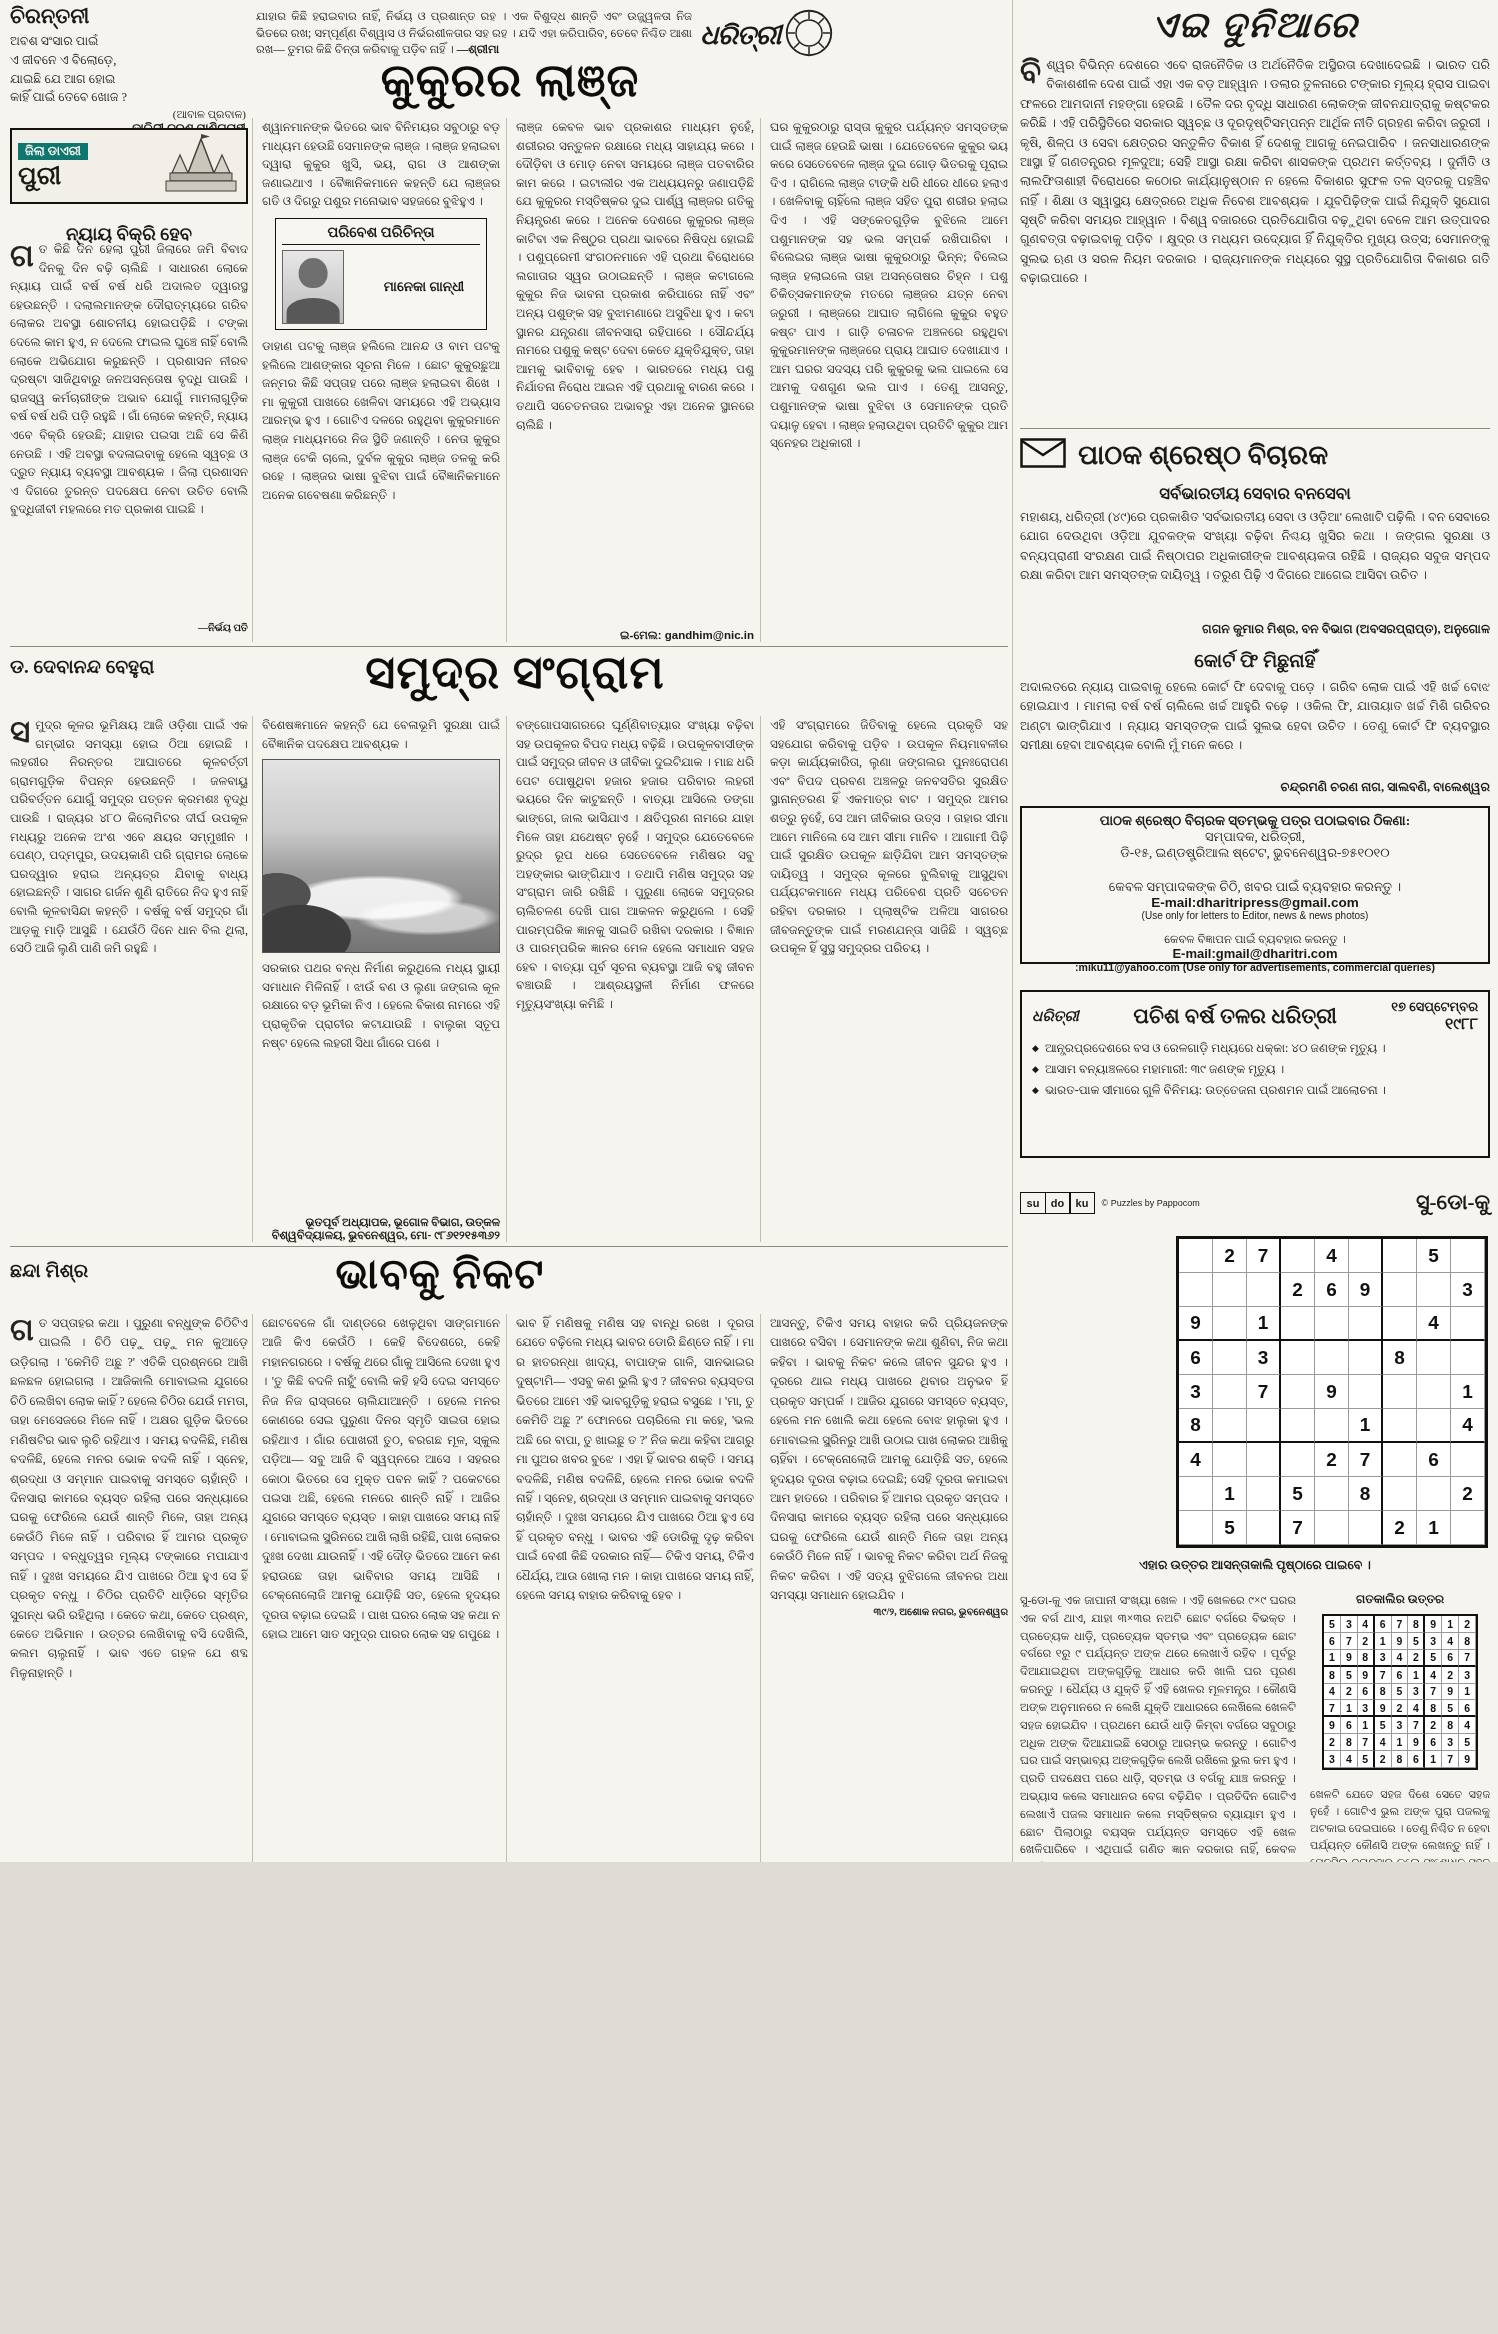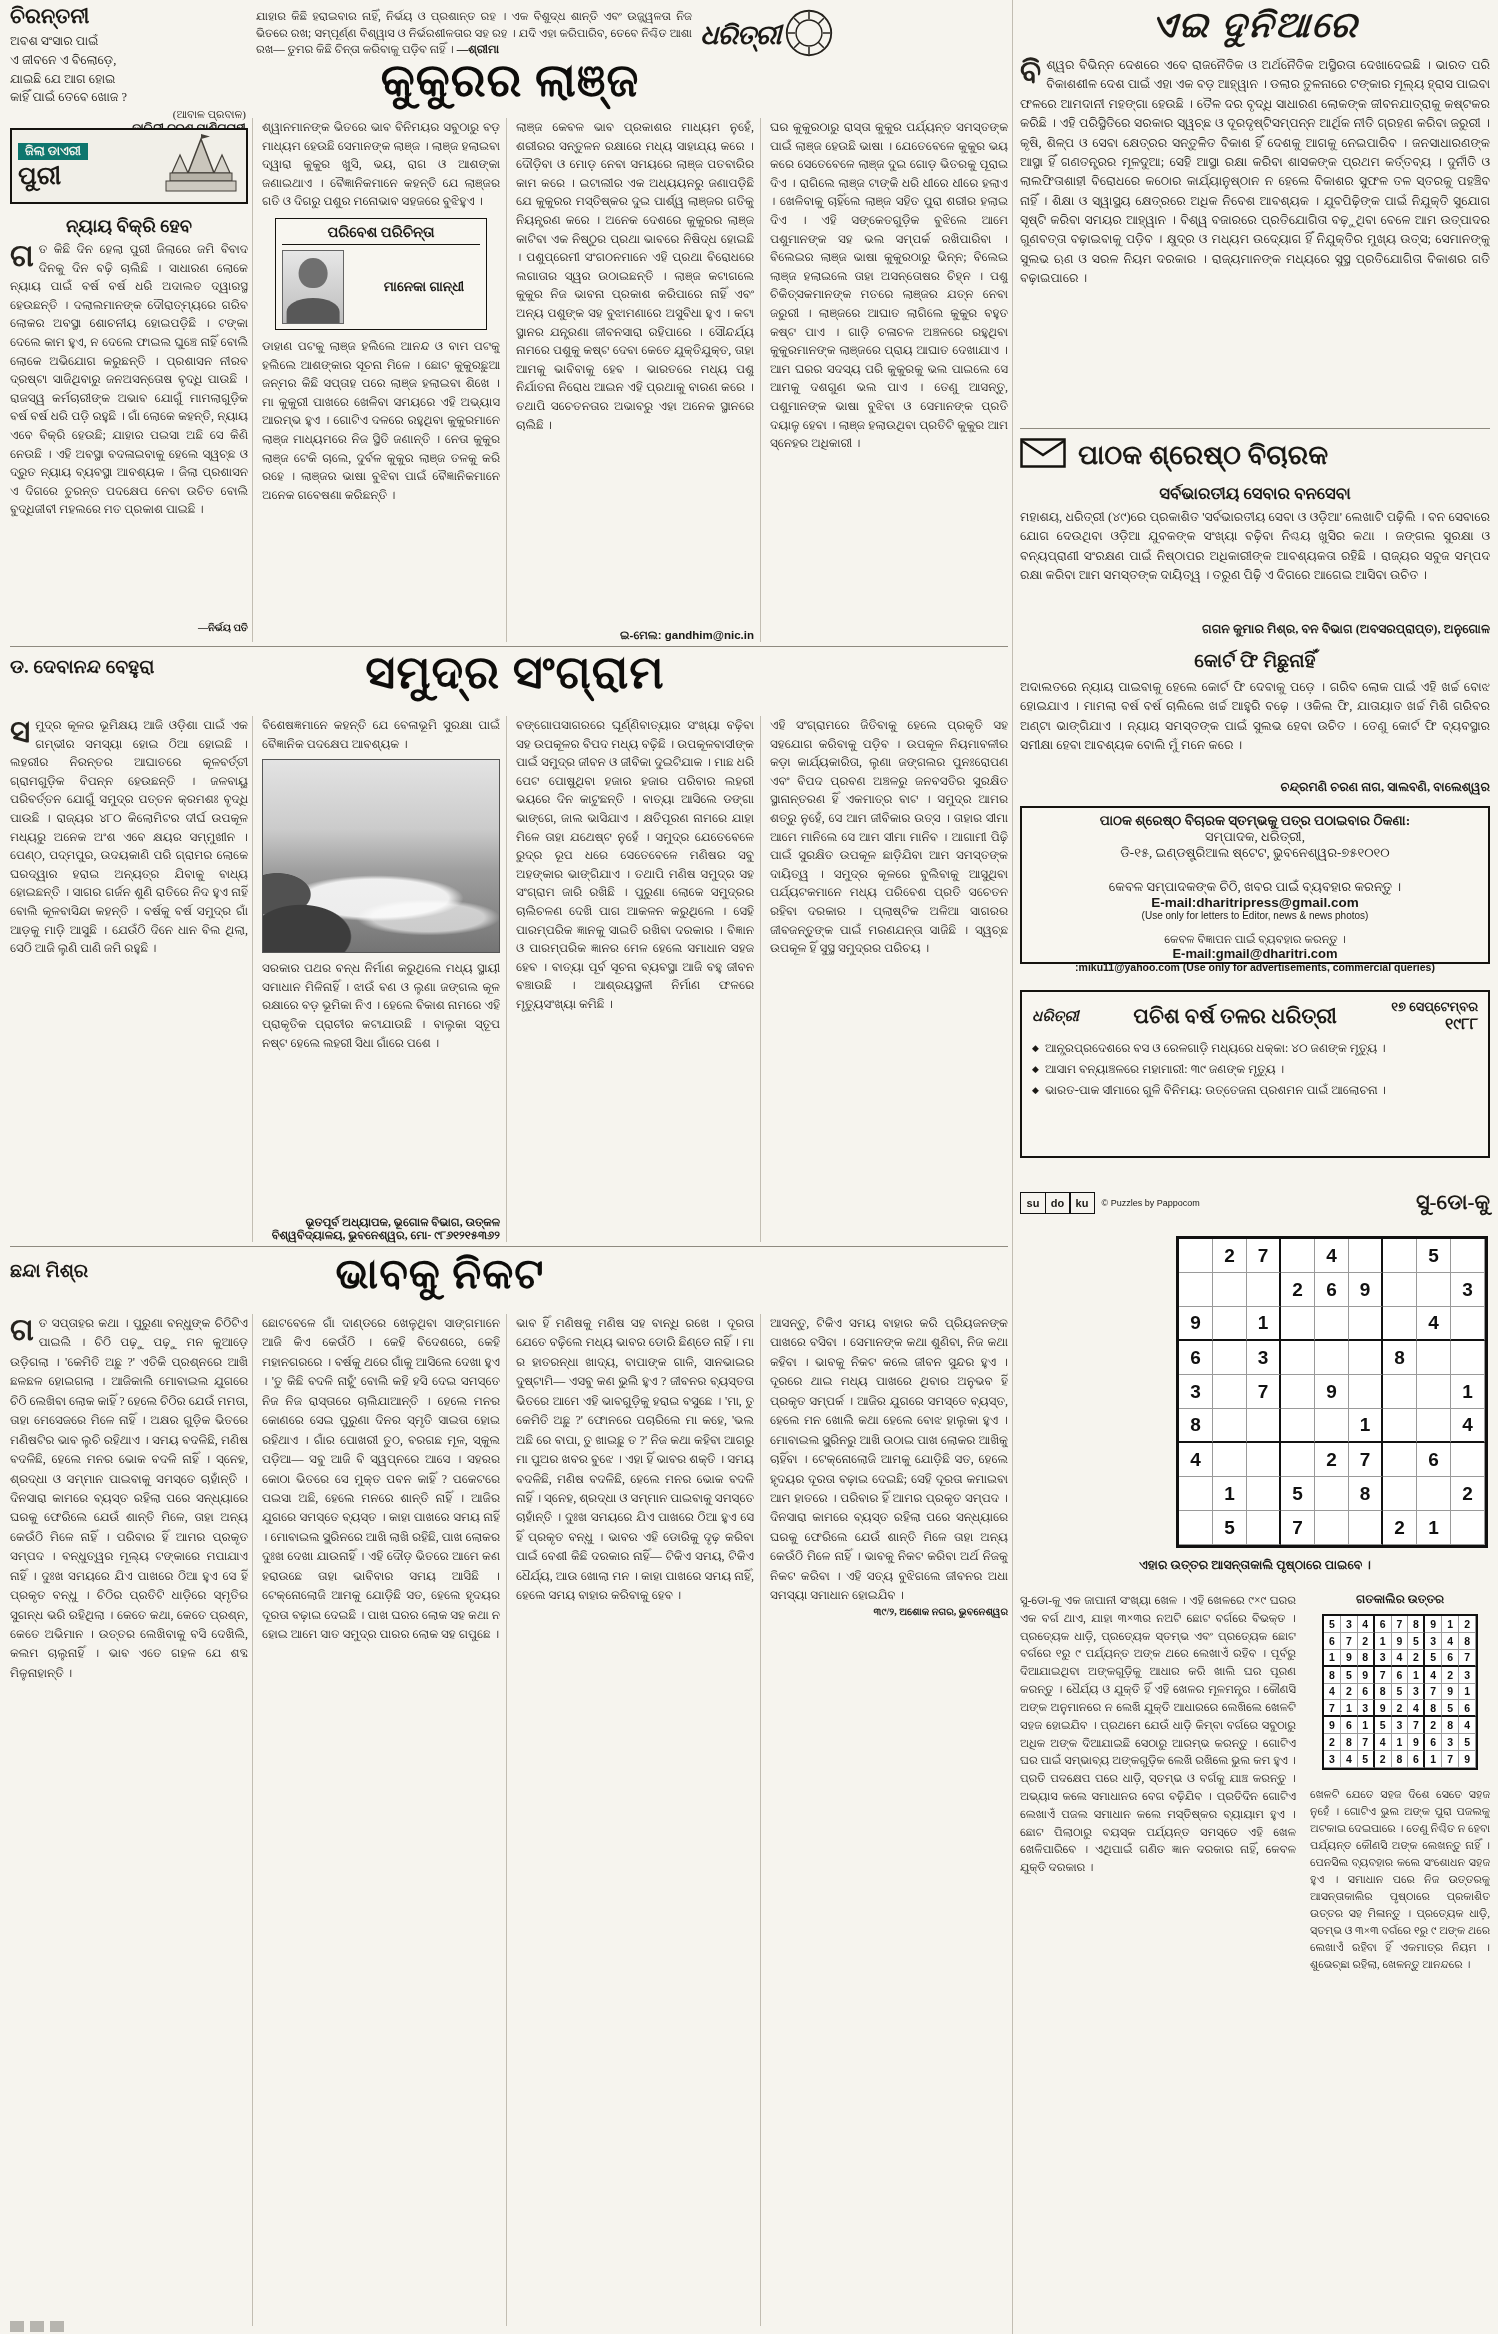--- a/index.html
+++ b/index.html
@@ -1,17 +1,17 @@
 <!DOCTYPE html>
 <html><head>
 <meta charset="utf-8">
 <style>
   *{margin:0;padding:0;box-sizing:border-box}
   body{width:1498px;background:#dfdcd5;font-family:"Liberation Serif","DejaVu Serif",serif;color:#1b1915}
-  .page{position:relative;width:1498px;height:2334px;background:#f6f4ee;overflow:hidden;margin:0 auto}
+  .page{position:relative;width:1498px;height:1862px;background:#f6f4ee;overflow:hidden;margin:0 auto}
   .abs{position:absolute}
   .ncol{font-size:12px;line-height:1.55;text-align:justify;overflow:hidden;color:#26231e}
   .drop{float:left;font-size:31px;line-height:.85;font-weight:bold;padding:3px 5px 0 0}
   .vrule{position:absolute;width:1px;background:#c2bdb2}
   .hrule{position:absolute;height:1px;background:#8f8a80}
   .headline{font-weight:bold;color:#0e0d0b;text-align:center;letter-spacing:1px}
   .byline{font-weight:bold;text-align:right;font-size:10px}
   .sans{font-family:"Liberation Sans","DejaVu Sans",sans-serif}
 
   
@@ -117,21 +117,21 @@
       <svg width="78" height="62" viewBox="0 0 78 62">
         <path d="M39 6 L26 40 H52 Z" fill="#cac6bc" stroke="#45413a" stroke-width="1.5"></path>
         <path d="M39 6 V1 l9 2.5 -9 2.5" fill="#45413a"></path>
         <path d="M18 22 L10 40 H26 Z" fill="#d6d3ca" stroke="#45413a" stroke-width="1.2"></path>
         <path d="M60 22 L52 40 H68 Z" fill="#d6d3ca" stroke="#45413a" stroke-width="1.2"></path>
         <rect x="8" y="40" width="62" height="8" fill="#b6b2a7" stroke="#45413a"></rect>
         <rect x="4" y="48" width="70" height="10" fill="#cdc9c0" stroke="#45413a"></rect>
       </svg>
     </span>
   </div>
-  <div class="abs" style="left:10px;top:216px;width:238px;text-align:center;font-size:18px;font-weight:bold">ନ୍ୟାୟ ବିକ୍ରି ହେବ</div>
+  <div class="abs" style="left:10px;top:224px;width:238px;text-align:center;font-size:18px;font-weight:bold">ନ୍ୟାୟ ବିକ୍ରି ହେବ</div>
   <div class="abs ncol" style="left:10px;top:240px;width:238px;height:380px">
     <span class="drop">ଗ</span><span>ତ କିଛି ଦିନ ହେଲା ପୁରୀ ଜିଲାରେ ଜମି ବିବାଦ ଦିନକୁ ଦିନ ବଢ଼ି ଚାଲିଛି । ସାଧାରଣ ଲୋକେ ନ୍ୟାୟ ପାଇଁ ବର୍ଷ ବର୍ଷ ଧରି ଅଦାଲତ ଦ୍ୱାରସ୍ଥ ହେଉଛନ୍ତି । ଦଲାଲମାନଙ୍କ ଦୌରାତ୍ମ୍ୟରେ ଗରିବ ଲୋକର ଅବସ୍ଥା ଶୋଚନୀୟ ହୋଇପଡ଼ିଛି । ଟଙ୍କା ଦେଲେ କାମ ହୁଏ, ନ ଦେଲେ ଫାଇଲ ଘୁଞ୍ଚେ ନାହିଁ ବୋଲି ଲୋକେ ଅଭିଯୋଗ କରୁଛନ୍ତି । ପ୍ରଶାସନ ନୀରବ ଦ୍ରଷ୍ଟା ସାଜିଥିବାରୁ ଜନଅସନ୍ତୋଷ ବୃଦ୍ଧି ପାଉଛି । ରାଜସ୍ୱ କର୍ମଚାରୀଙ୍କ ଅଭାବ ଯୋଗୁଁ ମାମଲାଗୁଡ଼ିକ ବର୍ଷ ବର୍ଷ ଧରି ପଡ଼ି ରହୁଛି । ଗାଁ ଲୋକେ କହନ୍ତି, ନ୍ୟାୟ ଏବେ ବିକ୍ରି ହେଉଛି; ଯାହାର ପଇସା ଅଛି ସେ କିଣି ନେଉଛି । ଏହି ଅବସ୍ଥା ବଦଳାଇବାକୁ ହେଲେ ସ୍ୱଚ୍ଛ ଓ ଦ୍ରୁତ ନ୍ୟାୟ ବ୍ୟବସ୍ଥା ଆବଶ୍ୟକ । ଜିଲା ପ୍ରଶାସନ ଏ ଦିଗରେ ତୁରନ୍ତ ପଦକ୍ଷେପ ନେବା ଉଚିତ ବୋଲି ବୁଦ୍ଧିଜୀବୀ ମହଲରେ ମତ ପ୍ରକାଶ ପାଇଛି ।</span>
   </div>
   <div class="abs byline" style="left:10px;top:622px;width:238px">—ନିର୍ଭୟ ପତି</div>
 
   <div class="vrule" style="left:252px;top:118px;height:524px"></div>
   <div class="vrule" style="left:506px;top:118px;height:524px"></div>
   <div class="vrule" style="left:760px;top:118px;height:524px"></div>
 
   <div class="abs" style="left:262px;top:118px;width:238px;height:524px;overflow:hidden">

